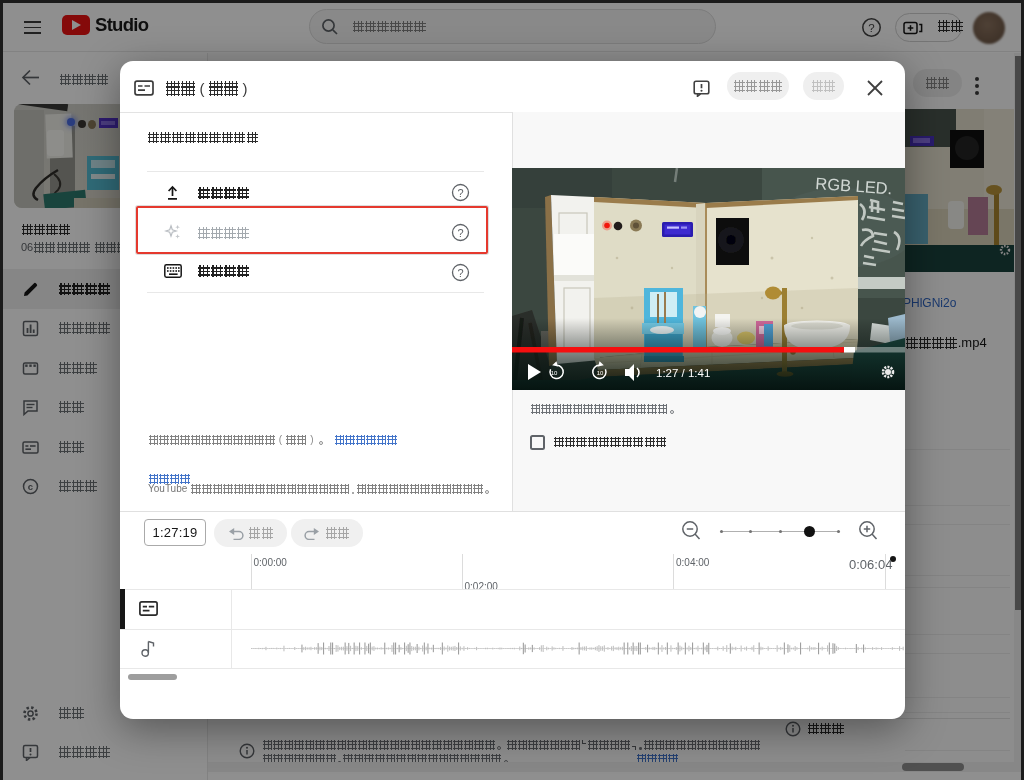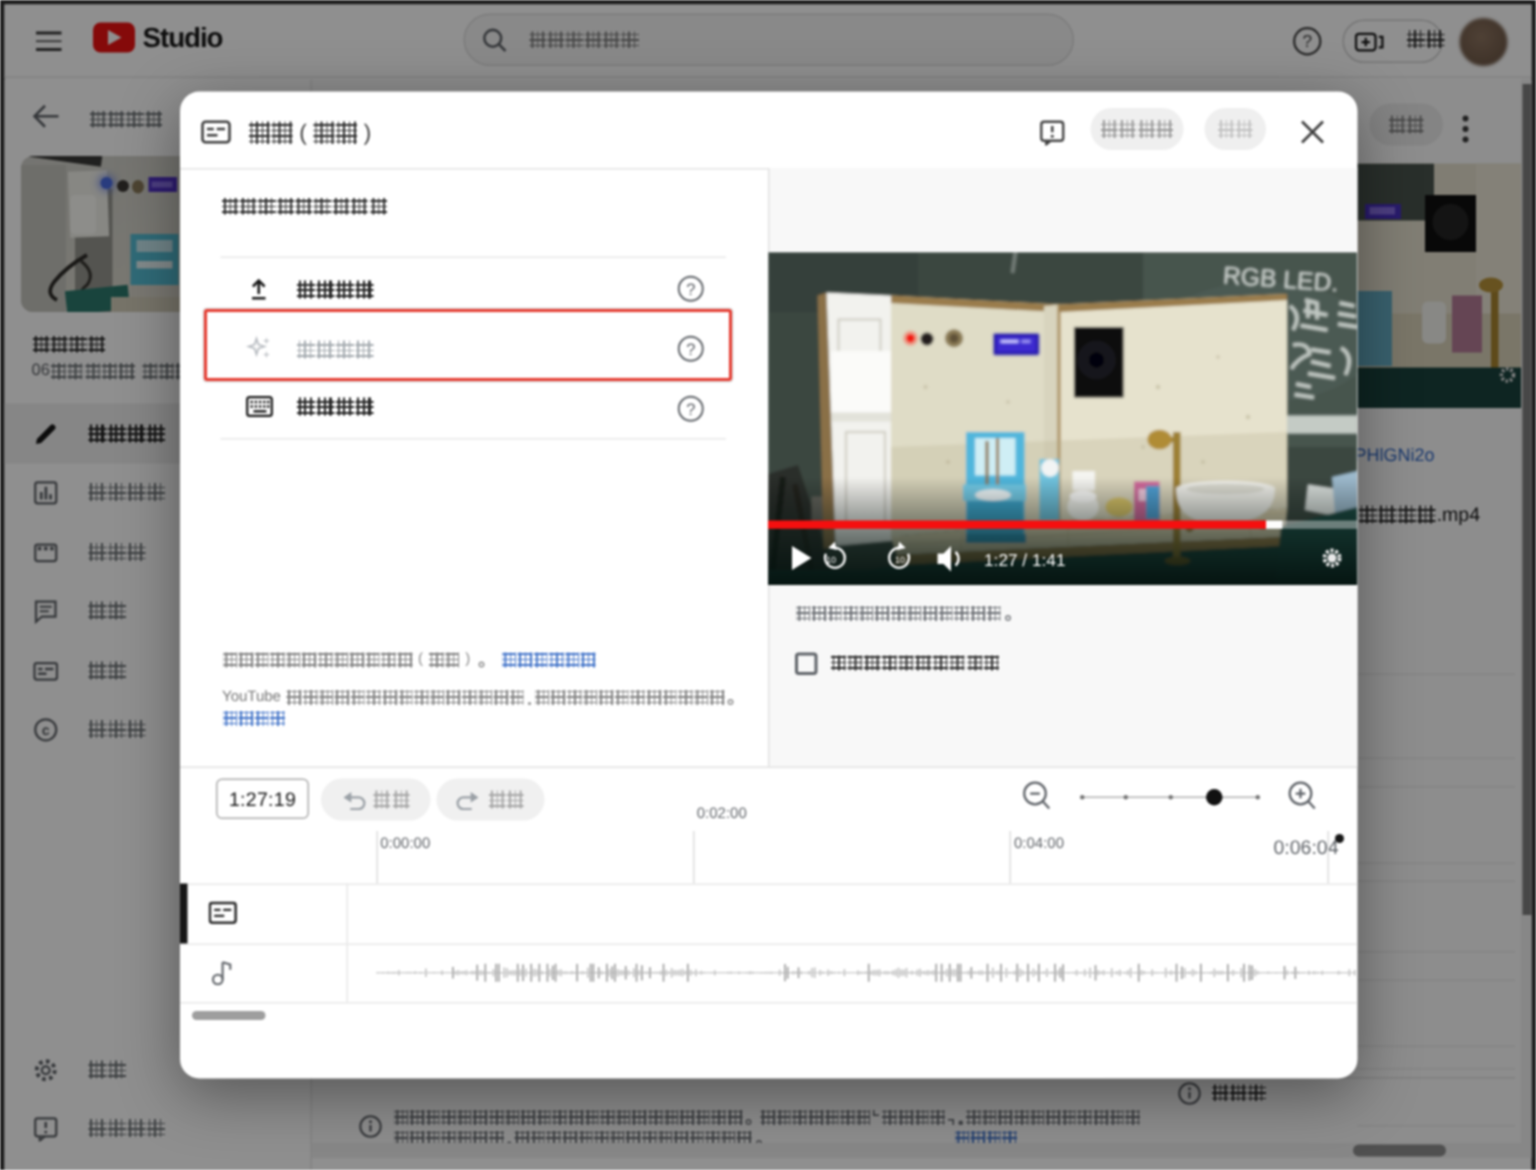--- a/index.html
+++ b/index.html
@@ -498,21 +498,21 @@
           <b class="a pr">)</b>
           <i class="pd"></i>
         </span><span style="display:inline-block;width:9px"></span><span class="t s10 kblue">
           <i class="c"></i>
           <i class="c"></i>
           <i class="c"></i>
           <i class="c"></i>
           <i class="c"></i>
           <i class="c"></i>
         </span></div>
-<div class="ab tx s10 kmid" style="left:28px;top:399px"><span class="t ">
+<div class="ab tx s10 kmid" style="left:28px;top:423px"><span class="t ">
           <b class="a">YouTube</b>
           <i class="sp"></i>
           <i class="c"></i>
           <i class="c"></i>
           <i class="c"></i>
           <i class="c"></i>
           <i class="c"></i>
           <i class="c"></i>
           <i class="c"></i>
           <i class="c"></i>
@@ -739,21 +739,21 @@
 <div class="ab" style="left:716.5px;top:469px;width:3px;height:3px;border-radius:50%;background:#737373"></div>
 <div class="ab" style="left:683.5px;top:465px;width:11px;height:11px;border-radius:50%;background:#111"></div>
 <svg class="ab" style="left:738px;top:459px" width="20" height="21" viewBox="0 0 20 21">
 <circle cx="9" cy="9" r="7.2" fill="none" stroke="#5f6368" stroke-width="1.5"></circle>
 <line x1="5.8" y1="9" x2="12.2" y2="9" stroke="#5f6368" stroke-width="1.5"></line>
 <line x1="9" y1="5.8" x2="9" y2="12.2" stroke="#5f6368" stroke-width="1.5"></line>
 <line x1="14" y1="14" x2="18.5" y2="19" stroke="#5f6368" stroke-width="1.5"></line>
       </svg>
 <div class="ab" style="left:770px;top:495px;width:6px;height:6px;border-radius:50%;background:#161616"></div>
 <div class="ab" style="left:133.5px;top:496px;font-size:10px;color:#5f6368">0:00:00</div>
-<div class="ab" style="left:344.5px;top:476px;font-size:10px;color:#5f6368">0:02:00</div>
+<div class="ab" style="left:344.5px;top:520px;font-size:10px;color:#5f6368">0:02:00</div>
 <div class="ab" style="left:556px;top:496px;font-size:10px;color:#5f6368">0:04:00</div>
 <div class="ab" style="left:729px;top:496px;font-size:13px;color:#5f6368">0:06:04</div>
 <div class="ab" style="left:130.5px;top:493px;width:1px;height:35px;background:#dcdcdc"></div>
 <div class="ab" style="left:341.5px;top:493px;width:1px;height:35px;background:#dcdcdc"></div>
 <div class="ab" style="left:553px;top:493px;width:1px;height:35px;background:#dcdcdc"></div>
 <div class="ab" style="left:764.5px;top:493px;width:1px;height:35px;background:#dcdcdc"></div>
 <div class="ab" style="left:0;top:528px;width:785px;height:1px;background:#e8e8e8"></div>
 <div class="ab" style="left:0;top:568px;width:785px;height:1px;background:#e8e8e8"></div>
 <div class="ab" style="left:0;top:607px;width:785px;height:1px;background:#e8e8e8"></div>
 <div class="ab" style="left:110.5px;top:528px;width:1px;height:79px;background:#e8e8e8"></div>

